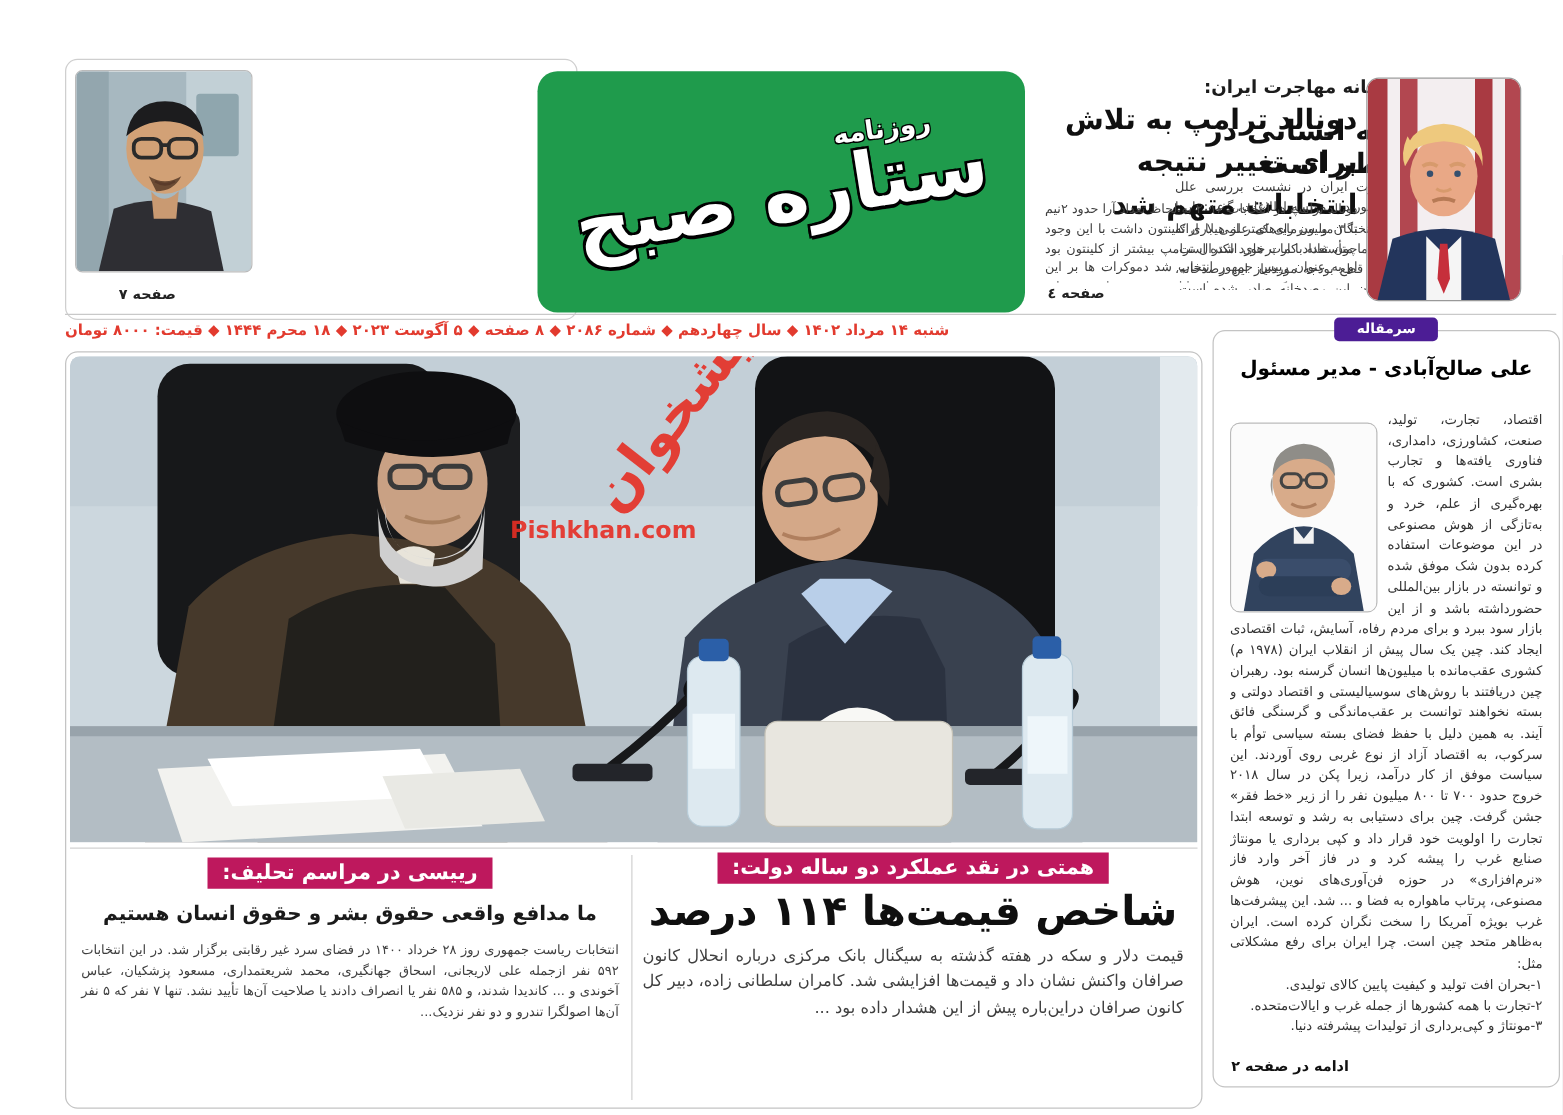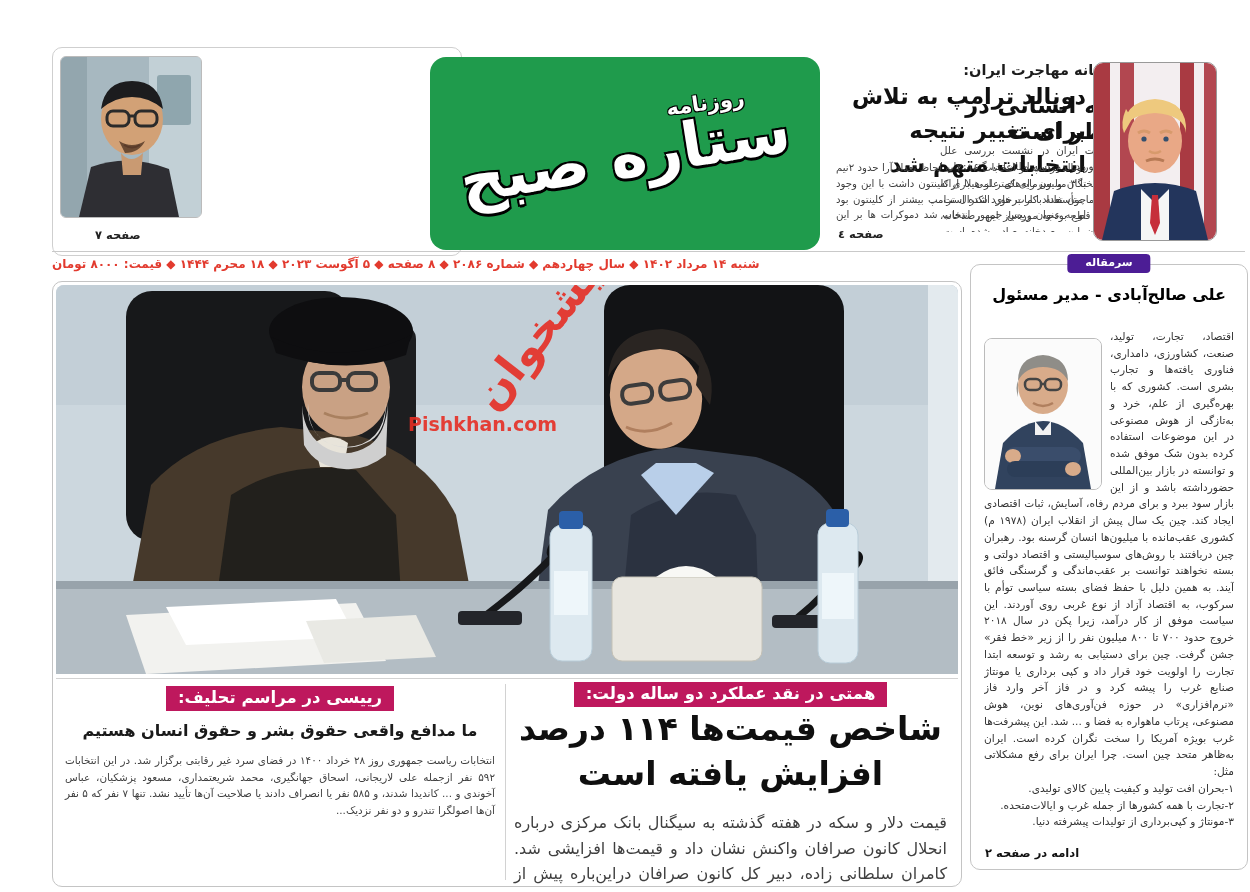--- a/index.html
+++ b/index.html
@@ -34,21 +34,21 @@
   #main-box{left:52px;top:281px;width:908px;height:604px;border:1px solid #c4c4c4;border-radius:10px;overflow:hidden;}
   #main-photo{position:absolute;left:3px;top:3px;width:902px;height:389px;overflow:hidden;border-radius:8px 8px 0 0;}
   #photo-hrule{position:absolute;left:3px;top:396px;width:902px;height:1px;background:#d2d2d2;}
   #photo-vrule{position:absolute;left:452px;top:402px;width:1px;height:196px;background:#d2d2d2;}
   .watermark-fa{position:absolute;left:390px;top:18px;color:#e62e24;font-size:44px;font-weight:bold;transform:rotate(-52deg);opacity:.9;}
   .watermark-en{position:absolute;left:352px;top:128px;color:#e62e24;font-size:19px;font-weight:bold;opacity:.9;font-family:"DejaVu Sans",sans-serif;text-align:right;}
   
   .kicker{display:inline-block;background:#be185d;color:#fff;font-weight:bold;font-size:16.5px;padding:2px 12px 4px;}
   #st-center{position:absolute;right:8px;top:400px;width:445px;text-align:center;}
   #st-center .hl{font-size:33px;font-weight:bold;color:#0f0f0f;line-height:1.35;letter-spacing:-0.5px;}
-  #st-center .body{margin-top:14px;font-size:16px;line-height:1.6;color:#3f3f3f;text-align:justify;padding:0 6px;}
+  #st-center .body{margin-top:4px;font-size:13px;line-height:1.6;color:#3f3f3f;text-align:justify;padding:0 6px;}
   #st-left{position:absolute;left:8px;top:404px;width:438px;text-align:center;}
   #st-left .hl{font-size:33px;font-weight:bold;color:#0f0f0f;line-height:1.25;letter-spacing:-0.5px;}
   #st-left .sub{margin-top:10px;font-size:16px;font-weight:bold;color:#1a1a1a;}
   #st-left .body{margin-top:12px;font-size:10.4px;line-height:1.6;color:#3f3f3f;text-align:justify;padding:0 4px;}
   
   #ed-box{left:970px;top:264px;width:276px;height:604px;border:1px solid #c4c4c4;border-radius:10px;}
   #ed-badge{position:absolute;top:-11px;left:50%;transform:translateX(-50%);background:#4c1d95;color:#fff;
     font-size:11px;font-weight:bold;padding:2px 18px 4px;border-radius:4px;white-space:nowrap;}
   #ed-inner{position:absolute;inset:10px 13px 30px 13px;overflow:hidden;}
   #ed-headline{text-align:center;font-size:25px;font-weight:bold;color:#0f0f0f;margin-top:12px;letter-spacing:-0.5px;}
@@ -188,21 +188,20 @@
       <div class="watermark-fa">پیشخوان</div>
       <div class="watermark-en">Pishkhan.com</div>
     </div>
 
     <div id="photo-hrule"></div>
     <div id="photo-vrule"></div>
 
     <div id="st-center">
       <span class="kicker">همتی در نقد عملکرد دو ساله دولت:</span>
       <div class="hl">شاخص قیمت‌ها ۱۱۴ درصد</div>
-      <div class="hl">افزایش یافته است</div>
       <div class="body">قیمت دلار و سکه در هفته گذشته به سیگنال بانک مرکزی درباره انحلال کانون صرافان واکنش نشان داد و قیمت‌ها افزایشی شد. کامران سلطانی زاده، دبیر کل کانون صرافان دراین‌باره پیش از این هشدار داده بود ...</div>
     </div>
 
     <div id="st-left">
       <span class="kicker">رییسی در مراسم تحلیف:</span>
       <div class="sub">ما مدافع واقعی حقوق بشر و حقوق انسان هستیم</div>
       <div class="body">انتخابات ریاست جمهوری روز ۲۸ خرداد ۱۴۰۰ در فضای سرد غیر رقابتی برگزار شد. در این انتخابات ۵۹۲ نفر ازجمله علی لاریجانی، اسحاق جهانگیری، محمد شریعتمداری، مسعود پزشکیان، عباس آخوندی و ... کاندیدا شدند، و ۵۸۵ نفر یا انصراف دادند یا صلاحیت آن‌ها تأیید نشد. تنها ۷ نفر که ۵ نفر آن‌ها اصولگرا تندرو و دو نفر نزدیک...</div>
       
     </div>
   </div>

